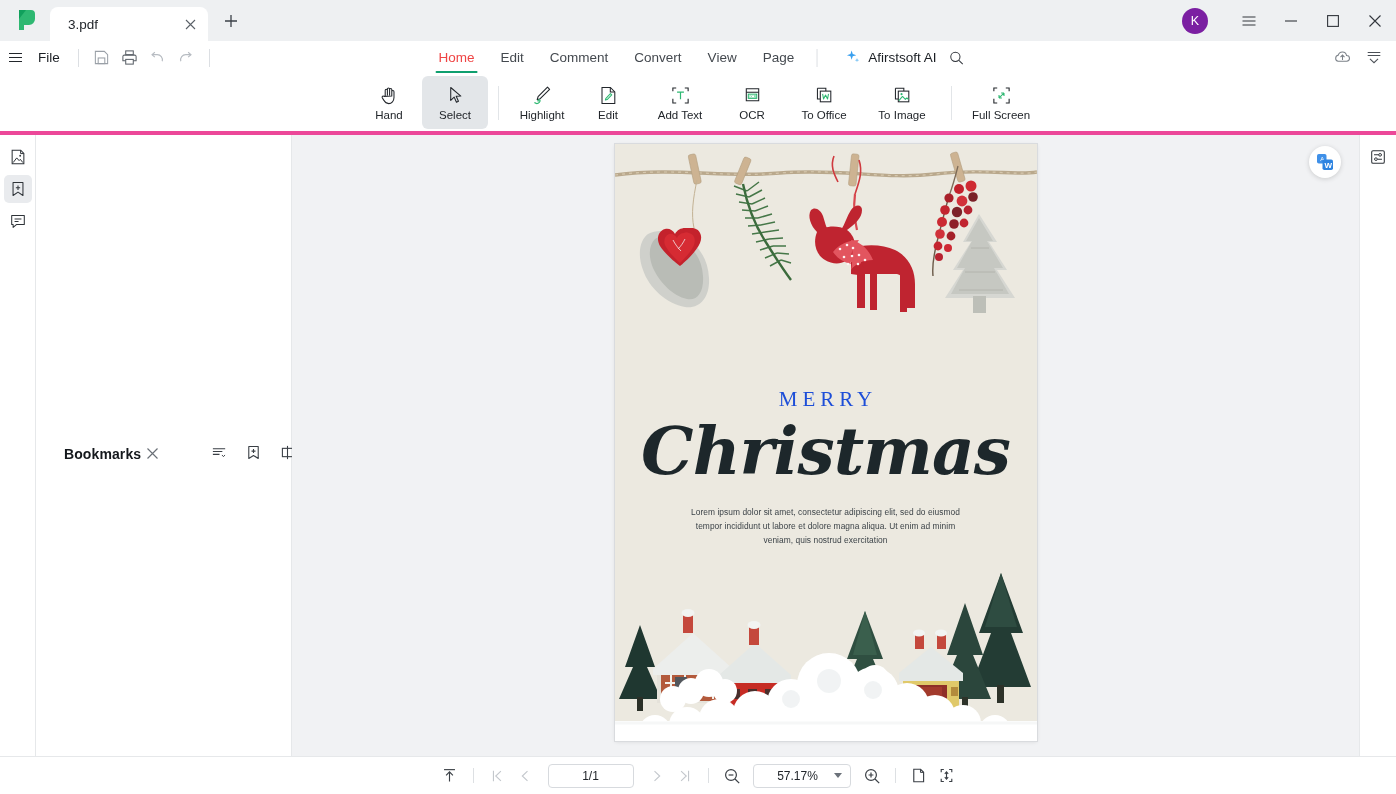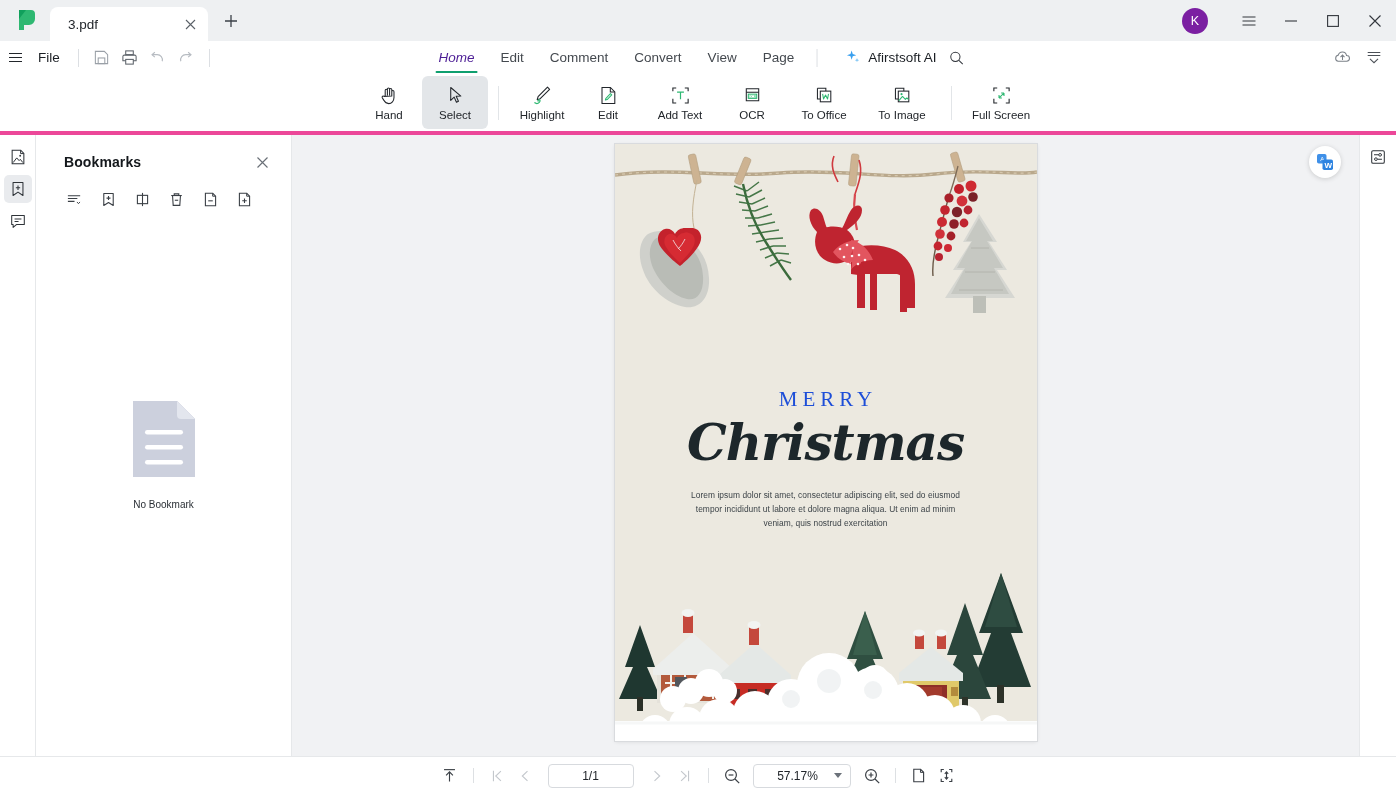--- a/index.html
+++ b/index.html
@@ -63,21 +63,21 @@
   .qicon.dim { color: #b7bcc2; }
 
   .ribbon-tabs {
     position: absolute; left: 50%; transform: translateX(-50%); display: flex; align-items: center;
     height: 33px; gap: 0px;
   }
   .rtab {
     font-size: 13.5px; color: #44494f; padding: 0 13px; height: 33px; display: flex;
     align-items: center; position: relative;
   }
-  .rtab.active { color: #4c1d95; font-weight: 400; font-style: italic; }
+  .rtab.active { color: #ef4444; font-weight: 400; }
   .rtab.active::after {
     content: ""; position: absolute; left: 10px; right: 10px; bottom: 1px; height: 2px;
     background: #0e9f6e; border-radius: 2px;
   }
   .ai-group { display: flex; align-items: center; gap: 7px; margin-left: 18px; }
   .ai-label { font-size: 13.5px; color: #1b1f24; }
   .menurow-right { position: absolute; right: 8px; display: flex; align-items: center; gap: 4px; }
 
   
   .toolbar {
@@ -101,21 +101,21 @@
     display: flex; flex-direction: column; align-items: center; gap: 4px; flex: 0 0 36px;
   }
   .rail-btn {
     width: 28px; height: 28px; border-radius: 5px; display: flex; align-items: center;
     justify-content: center; color: #2e3338;
   }
   .rail-btn.active { background: #e9ebee; }
 
   .panel {
     width: 256px; background: #fff; border-right: 1px solid #e6e8ea; flex: 0 0 256px;
-    display: flex; flex-direction: column;
+    display: flex; flex-direction: row;
   }
   .panel-head {
     display: flex; align-items: center; padding: 16px 18px 0 28px; justify-content: space-between;
   }
   .panel-title { font-size: 14px; font-weight: bold; color: #14181c; letter-spacing: .1px; }
   .panel-close { width: 22px; height: 22px; display: flex; align-items: center; justify-content: center; color: #6a7077; border-radius: 4px; }
   .panel-tools { display: flex; align-items: center; gap: 10px; padding: 14px 0 0 26px; }
   .ptool {
     width: 24px; height: 24px; display: flex; align-items: center; justify-content: center;
     color: #3a3f45; border-radius: 4px;
@@ -148,21 +148,21 @@
 
   
   .art-top { position: absolute; left: 0; top: 0; width: 100%; height: 218px; }
   .art-bot { position: absolute; left: 0; bottom: 0; width: 100%; height: 178px; }
   .card-text { position: absolute; left: 0; right: 0; top: 243px; text-align: center; }
   .merry {
     font-family: "Liberation Serif", serif; font-size: 21px; letter-spacing: 5px;
     color: #1d4ed8; padding-left: 5px;
   }
   .xmas {
-    font-family: "DejaVu Serif", serif; font-style: italic; font-weight: bold; font-size: 50px;
+    font-family: "DejaVu Serif", serif; font-style: italic; font-weight: bold; font-size: 66px;
     color: #1d272b; margin-top: 4px; letter-spacing: -1px; line-height: 1.08;
   }
   .lorem {
     font-size: 8.4px; color: #3c4348; line-height: 1.68; margin-top: 18px;
     padding: 0 72px; letter-spacing: .05px;
   }
 
   
   .status {
     height: 38px; background: #fff; border-top: 1px solid #e6e8ea; display: flex;

